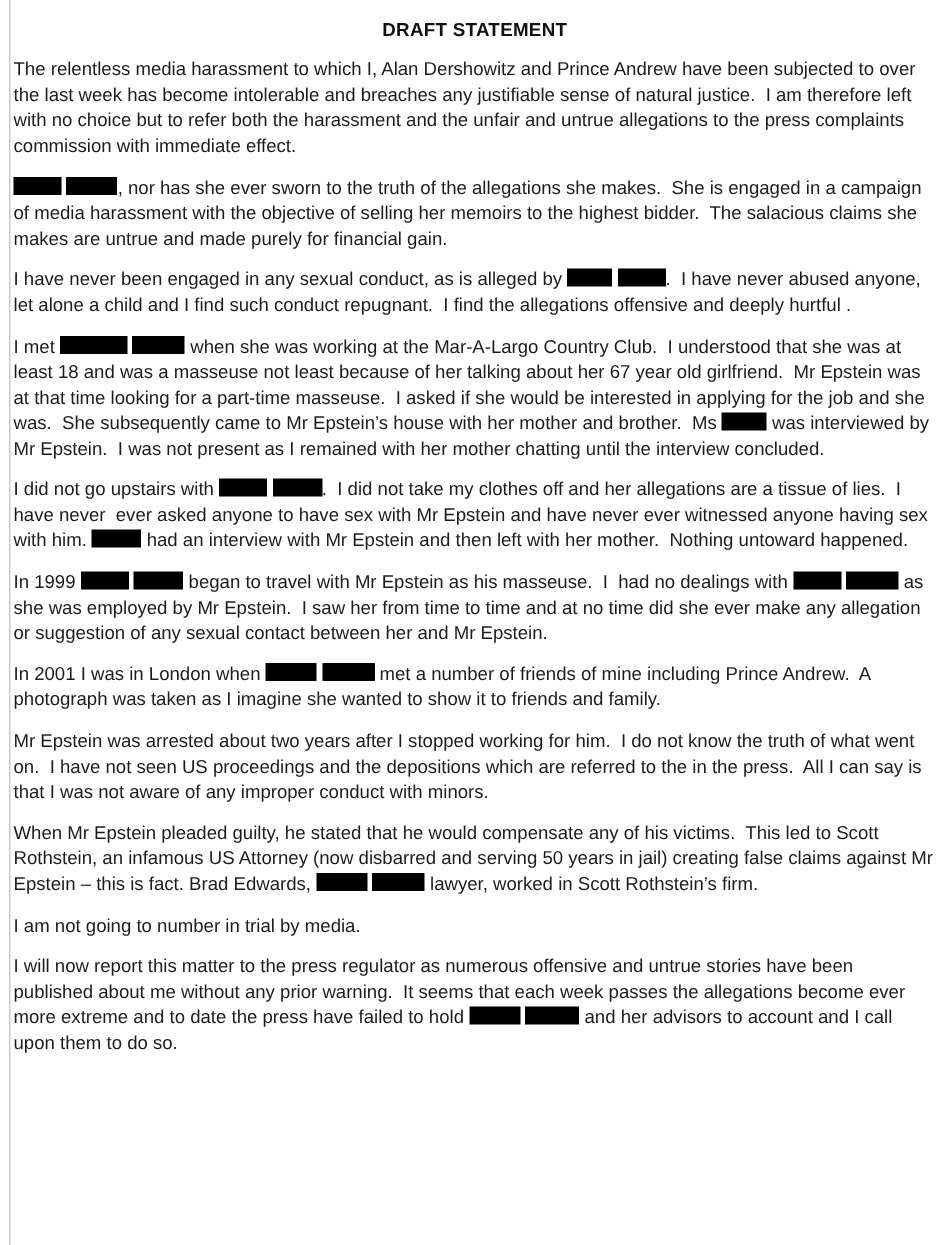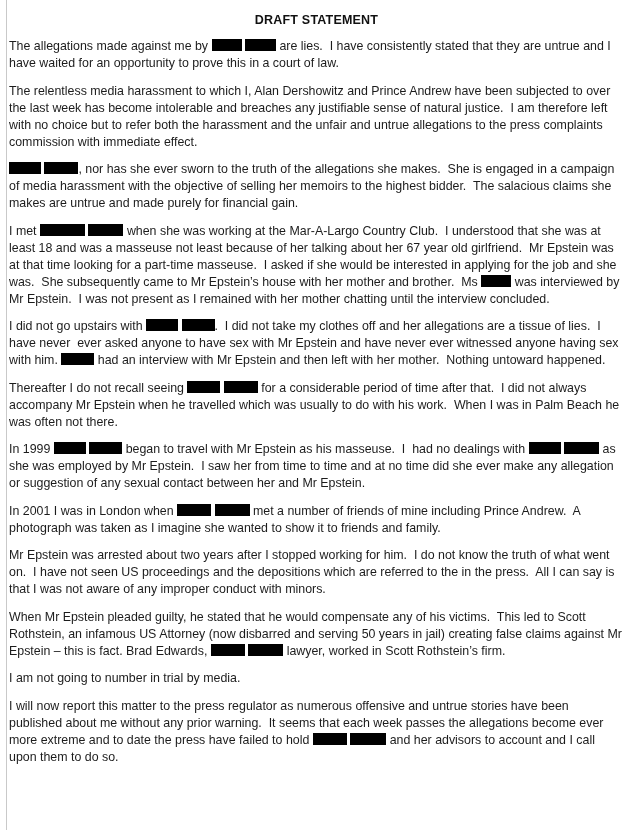--- a/index.html
+++ b/index.html
@@ -52,26 +52,25 @@
     vertical-align: -1px;
   }
 </style>
 </head>
 <body>
 
 <div class="page" style="--bg: #ffffff; --fg: #1c1c1c; --redact: #000000; --edge: #c9c9c9;">
   <div class="page-edge"></div>
   <h1 class="title">DRAFT STATEMENT</h1>
   <div>
-      <p class="para">The allegations made against me by <span class="redaction" style="width: 30px;"></span> <span class="redaction" style="width: 31px;"></span> are lies.  I have consistently stated that they are untrue and I have waited for an opportunity to prove this in a court of law.</p>
       <p class="para">The relentless media harassment to which I, Alan Dershowitz and Prince Andrew have been subjected to over the last week has become intolerable and breaches any justifiable sense of natural justice.  I am therefore left with no choice but to refer both the harassment and the unfair and untrue allegations to the press complaints commission with immediate effect.</p>
       <p class="para"><span class="redaction" style="width: 32px;"></span> <span class="redaction" style="width: 34px;"></span>, nor has she ever sworn to the truth of the allegations she makes.  She is engaged in a campaign of media harassment with the objective of selling her memoirs to the highest bidder.  The salacious claims she makes are untrue and made purely for financial gain.</p>
+      <p class="para">I have never been engaged in any sexual conduct, as is alleged by <span class="redaction" style="width: 30px;"></span> <span class="redaction" style="width: 32px;"></span>.  I have never abused anyone, let alone a child and I find such conduct repugnant.  I find the allegations offensive and deeply hurtful .</p>
       <p class="para">I met <span class="redaction" style="width: 45px;"></span> <span class="redaction" style="width: 35px;"></span> when she was working at the Mar-A-Largo Country Club.  I understood that she was at least 18 and was a masseuse not least because of her talking about her 67 year old girlfriend.  Mr Epstein was at that time looking for a part-time masseuse.  I asked if she would be interested in applying for the job and she was.  She subsequently came to Mr Epstein’s house with her mother and brother.  Ms <span class="redaction" style="width: 30px;"></span> was interviewed by Mr Epstein.  I was not present as I remained with her mother chatting until the interview concluded.</p>
       <p class="para">I did not go upstairs with <span class="redaction" style="width: 32px;"></span> <span class="redaction" style="width: 33px;"></span>.  I did not take my clothes off and her allegations are a tissue of lies.  I have never  ever asked anyone to have sex with Mr Epstein and have never ever witnessed anyone having sex with him. <span class="redaction" style="width: 33px;"></span> had an interview with Mr Epstein and then left with her mother.  Nothing untoward happened.</p>
-      <p class="para">Thereafter I do not recall seeing <span class="redaction" style="width: 33px;"></span> <span class="redaction" style="width: 34px;"></span> for a considerable period of time after that.  I did not always accompany Mr Epstein when he travelled which was usually to do with his work.  When I was in Palm Beach he was often not there.</p>
       <p class="para">In 1999 <span class="redaction" style="width: 32px;"></span> <span class="redaction" style="width: 33px;"></span> began to travel with Mr Epstein as his masseuse.  I  had no dealings with <span class="redaction" style="width: 32px;"></span> <span class="redaction" style="width: 35px;"></span> as she was employed by Mr Epstein.  I saw her from time to time and at no time did she ever make any allegation or suggestion of any sexual contact between her and Mr Epstein.</p>
       <p class="para">In 2001 I was in London when <span class="redaction" style="width: 34px;"></span> <span class="redaction" style="width: 35px;"></span> met a number of friends of mine including Prince Andrew.  A photograph was taken as I imagine she wanted to show it to friends and family.</p>
       <p class="para">Mr Epstein was arrested about two years after I stopped working for him.  I do not know the truth of what went on.  I have not seen US proceedings and the depositions which are referred to the in the press.  All I can say is that I was not aware of any improper conduct with minors.</p>
       <p class="para">When Mr Epstein pleaded guilty, he stated that he would compensate any of his victims.  This led to Scott Rothstein, an infamous US Attorney (now disbarred and serving 50 years in jail) creating false claims against Mr Epstein – this is fact. Brad Edwards, <span class="redaction" style="width: 34px;"></span> <span class="redaction" style="width: 35px;"></span> lawyer, worked in Scott Rothstein’s firm.</p>
       <p class="para">I am not going to number in trial by media.</p>
       <p class="para">I will now report this matter to the press regulator as numerous offensive and untrue stories have been published about me without any prior warning.  It seems that each week passes the allegations become ever more extreme and to date the press have failed to hold <span class="redaction" style="width: 34px;"></span> <span class="redaction" style="width: 36px;"></span> and her advisors to account and I call upon them to do so.</p>
     </div>
 </div>
 
 </body></html>

